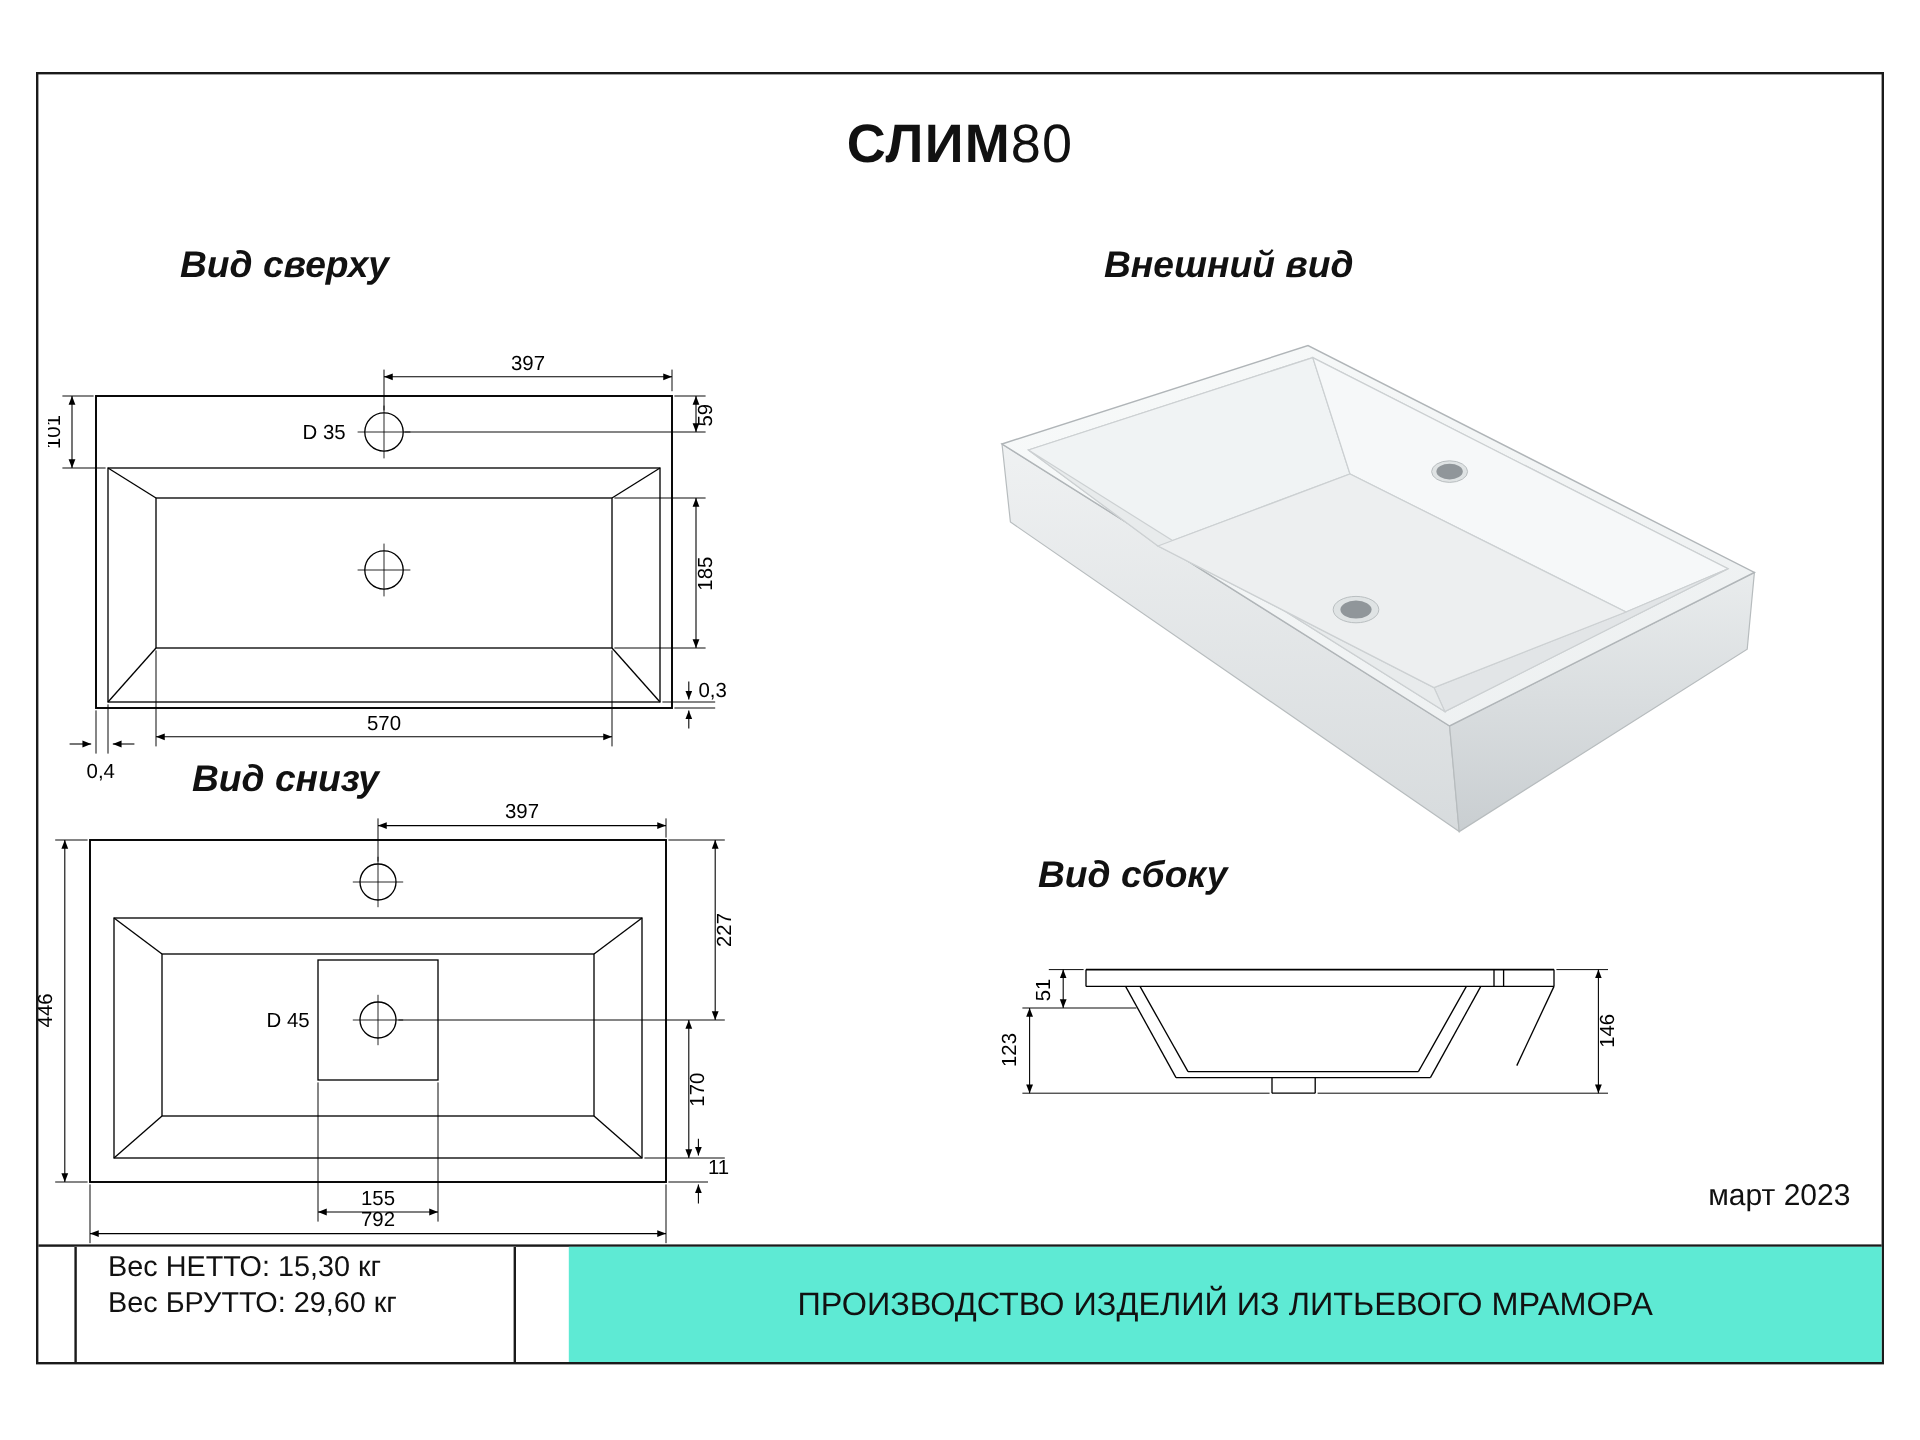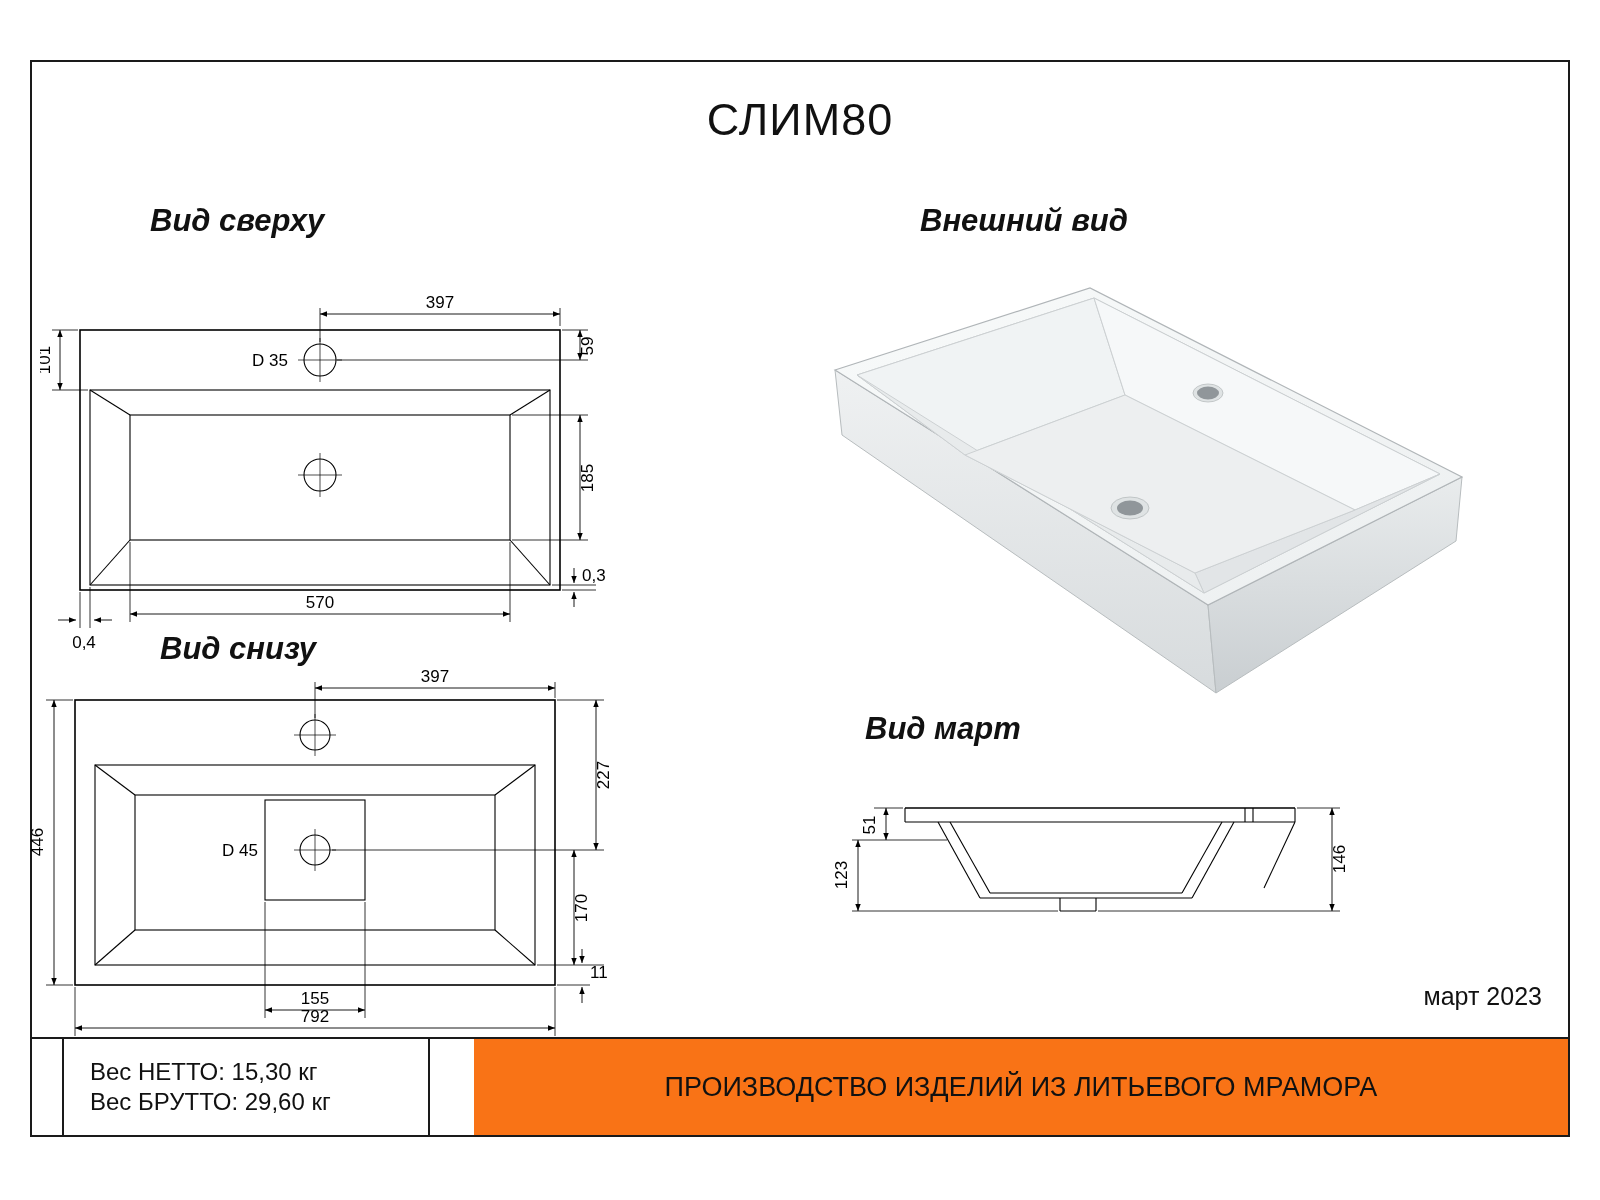--- a/index.html
+++ b/index.html
@@ -1,20 +1,20 @@
 <!DOCTYPE html>
 <html><head>
 <meta charset="utf-8">
 <style>
   html,body{margin:0;padding:0;background:#fff;}
   .page{position:relative;width:1600px;height:1200px;background:#fff;overflow:hidden;
         font-family:"Liberation Sans",sans-serif;color:#111;}
   .frame{position:absolute;left:30px;top:60px;right:30px;bottom:63px;border:2px solid #1a1a1a;}
   .title{position:absolute;top:94px;left:0;width:100%;text-align:center;font-size:45px;letter-spacing:1px;}
-  .title .t-model{font-weight:400;}
+  .title .t-model{font-weight:700;}
   .title .t-size{font-weight:500;}
   .view-label{position:absolute;font-style:italic;font-weight:700;font-size:31px;}
   #lbl-top{left:150px;top:203px;width:460px;}
   #lbl-ext{left:920px;top:203px;width:460px;}
   #lbl-bottom{left:160px;top:631px;width:460px;}
   #lbl-side{left:865px;top:711px;width:460px;}
   svg{position:absolute;}
   #svg-top{left:40px;top:280px;}
   #svg-bottom{left:30px;top:670px;}
   #svg-ext{left:780px;top:255px;}
@@ -22,39 +22,39 @@
   .thick{stroke:#000;stroke-width:1.6;fill:none;}
   .mid{stroke:#000;stroke-width:1.1;fill:none;}
   .ext{stroke:#000;stroke-width:0.8;fill:none;}
   .dim{stroke:#000;stroke-width:0.9;fill:none;}
   .cl{stroke:#000;stroke-width:0.7;fill:none;}
   text.d{font-size:17px;fill:#000;font-family:"Liberation Sans",sans-serif;}
   .date{position:absolute;right:58px;top:982px;font-size:25px;}
   .footer{position:absolute;left:32px;right:32px;bottom:65px;height:96px;border-top:2px solid #1a1a1a;}
   .weights{position:absolute;left:30px;top:0;bottom:0;width:368px;border-left:2px solid #1a1a1a;
            border-right:2px solid #1a1a1a;box-sizing:border-box;background:#fff;
-           padding:18px 0 0 26px;font-size:24px;line-height:1.24;}
-  .production{position:absolute;left:398px;right:0;top:0;bottom:0;background:#f97316;
+           padding:2px 0 0 26px;font-size:24px;line-height:1.24;}
+  .production{position:absolute;left:398px;right:0;top:0;bottom:0;background:#5eead4;
               display:flex;flex-direction:column;justify-content:center;align-items:center;
               gap:3px;font-size:27px;text-align:center;margin-left:44px;}
 </style>
 </head>
 <body>
 
 <div class="page">
   <div class="frame"></div>
 
   <div class="title">
     <span class="t-model">СЛИМ</span><span class="t-size">80</span>
   </div>
 
   <div id="lbl-top" class="view-label">Вид сверху</div>
   <div id="lbl-ext" class="view-label">Внешний вид</div>
   <div id="lbl-bottom" class="view-label">Вид снизу</div>
-  <div id="lbl-side" class="view-label">Вид март</div>
+  <div id="lbl-side" class="view-label">Вид сбоку</div>
 
   <svg id="svg-top" width="580" height="380" viewBox="0 0 580 380">
     <defs>
       <marker id="ta" viewBox="0 0 10 10" refX="9" refY="5" markerWidth="9" markerHeight="9" orient="auto-start-reverse">
         <path d="M0,1.5 L9,5 L0,8.5 z" fill="#000"></path>
       </marker>
     </defs>
     <g>
       <rect class="thick" x="40" y="50" width="480" height="260"></rect>
       <rect class="mid" x="50" y="110" width="460" height="195"></rect>

